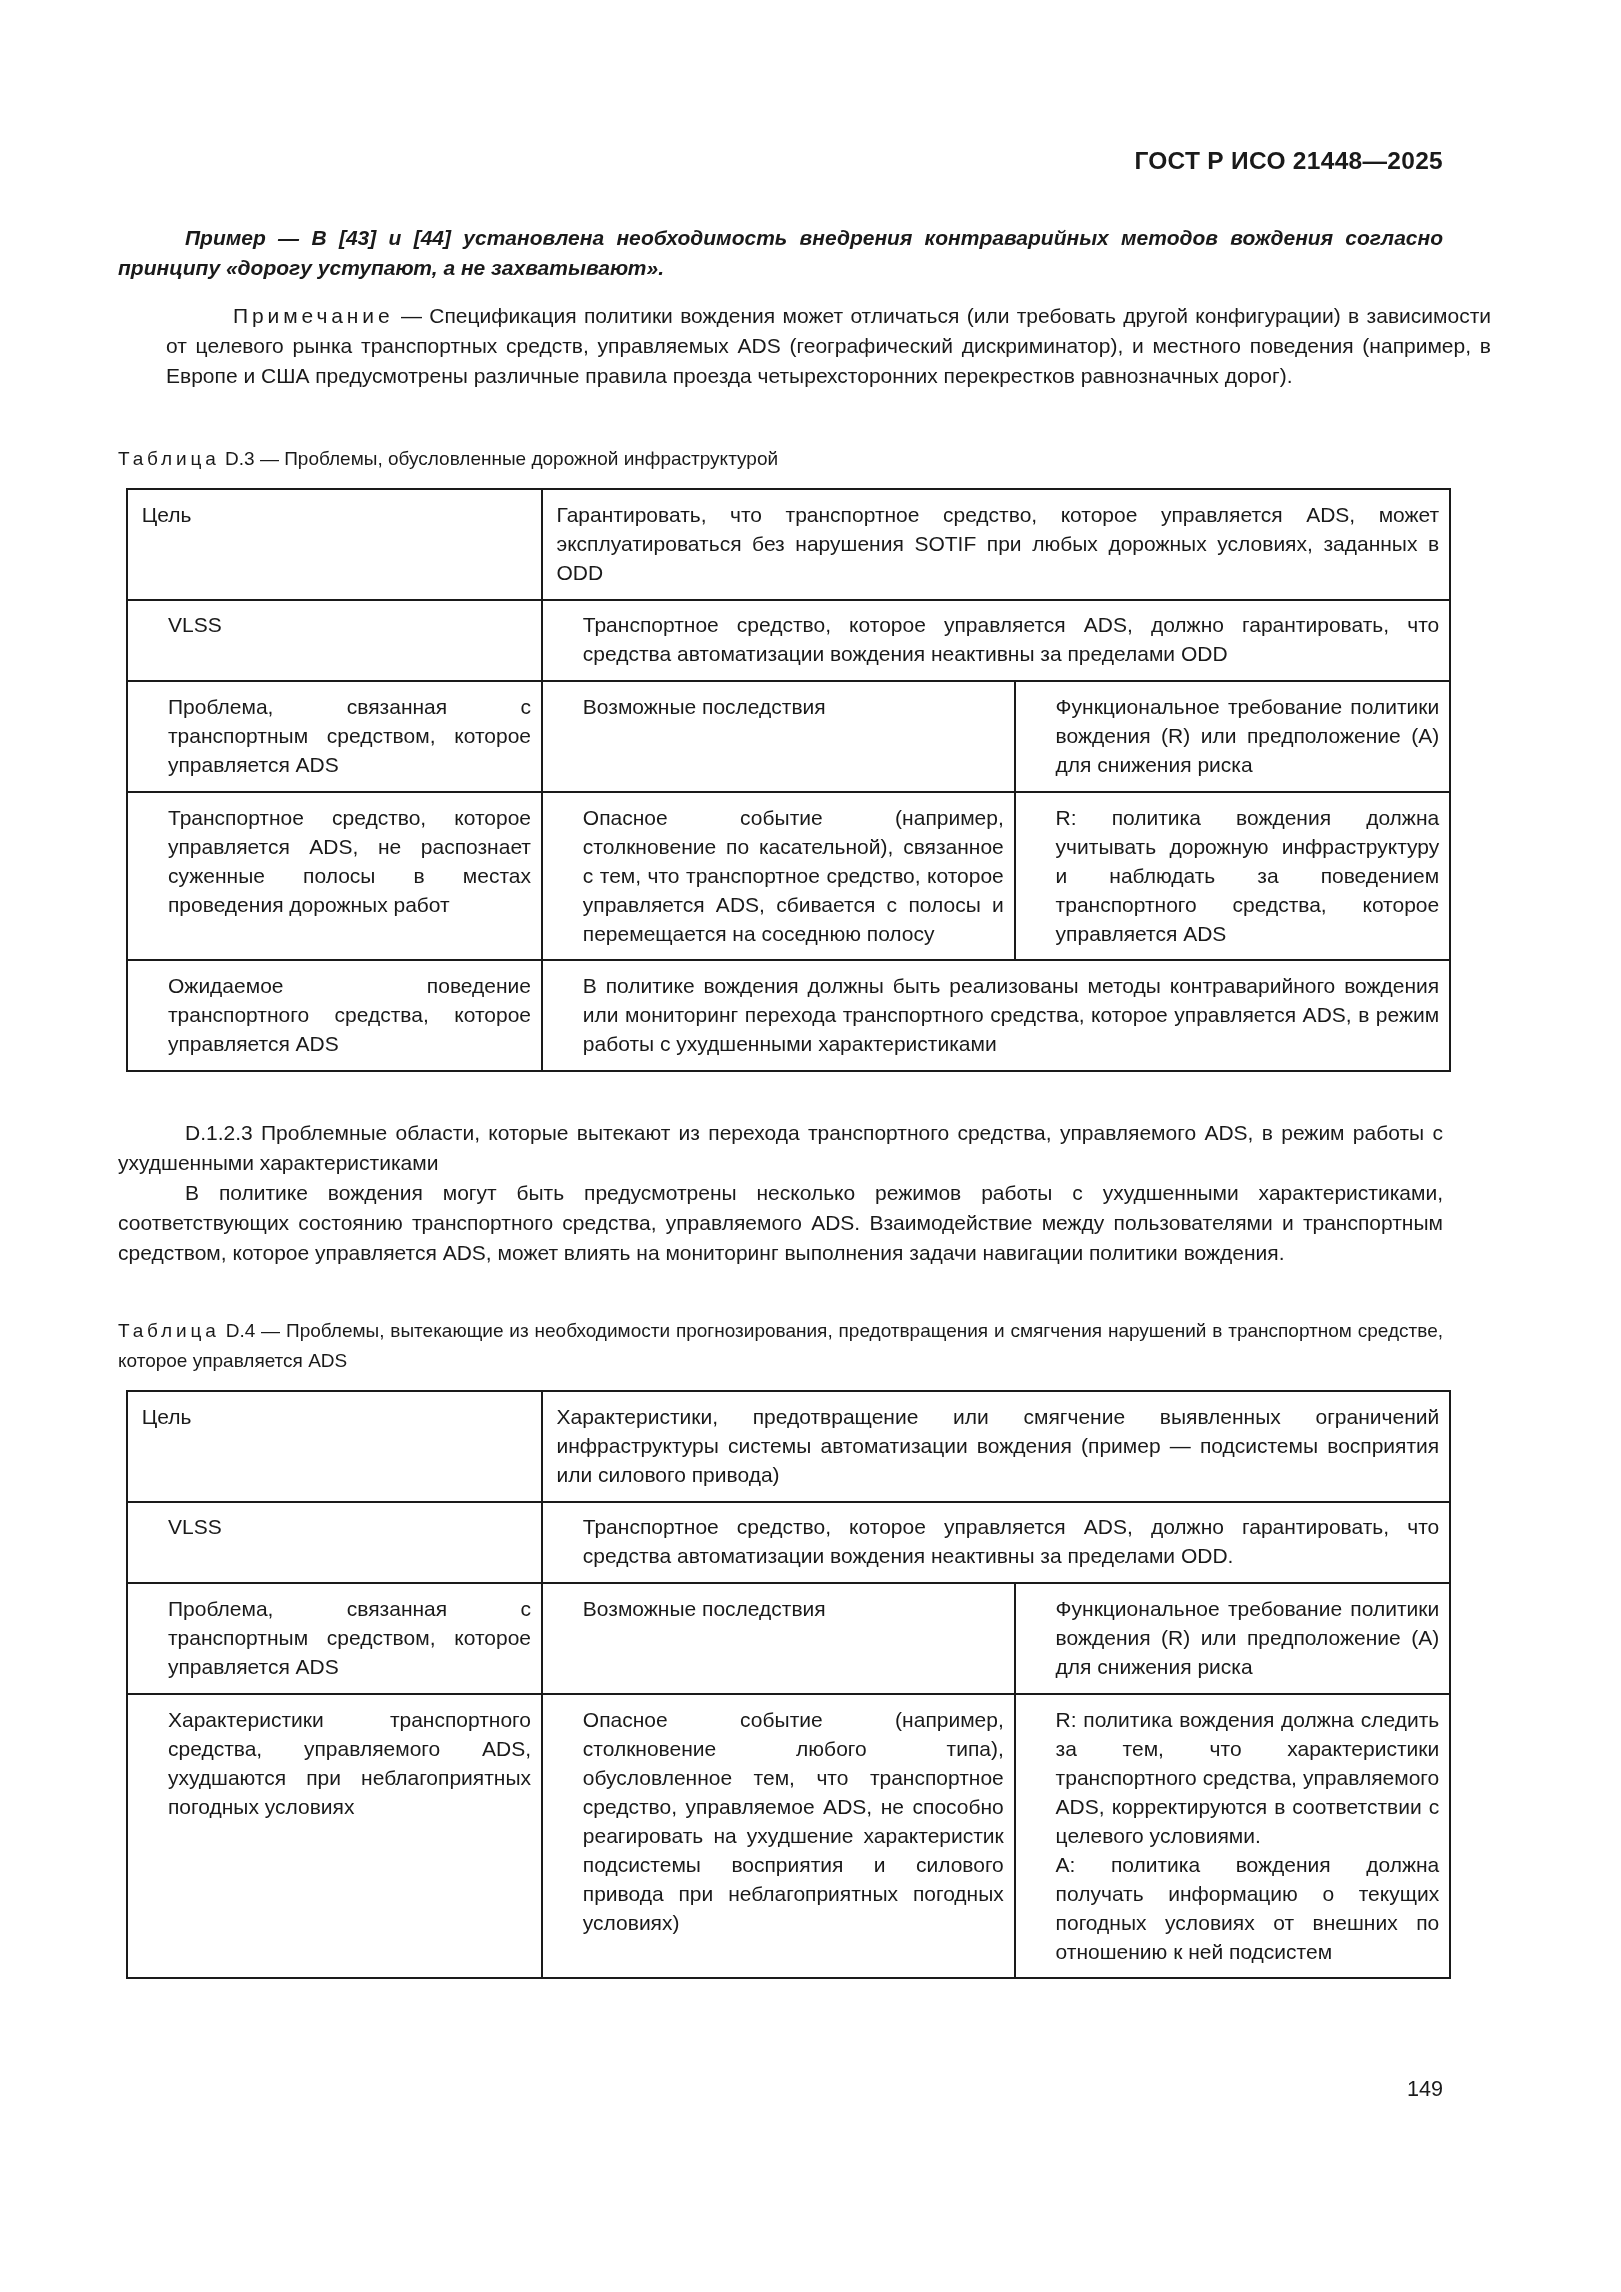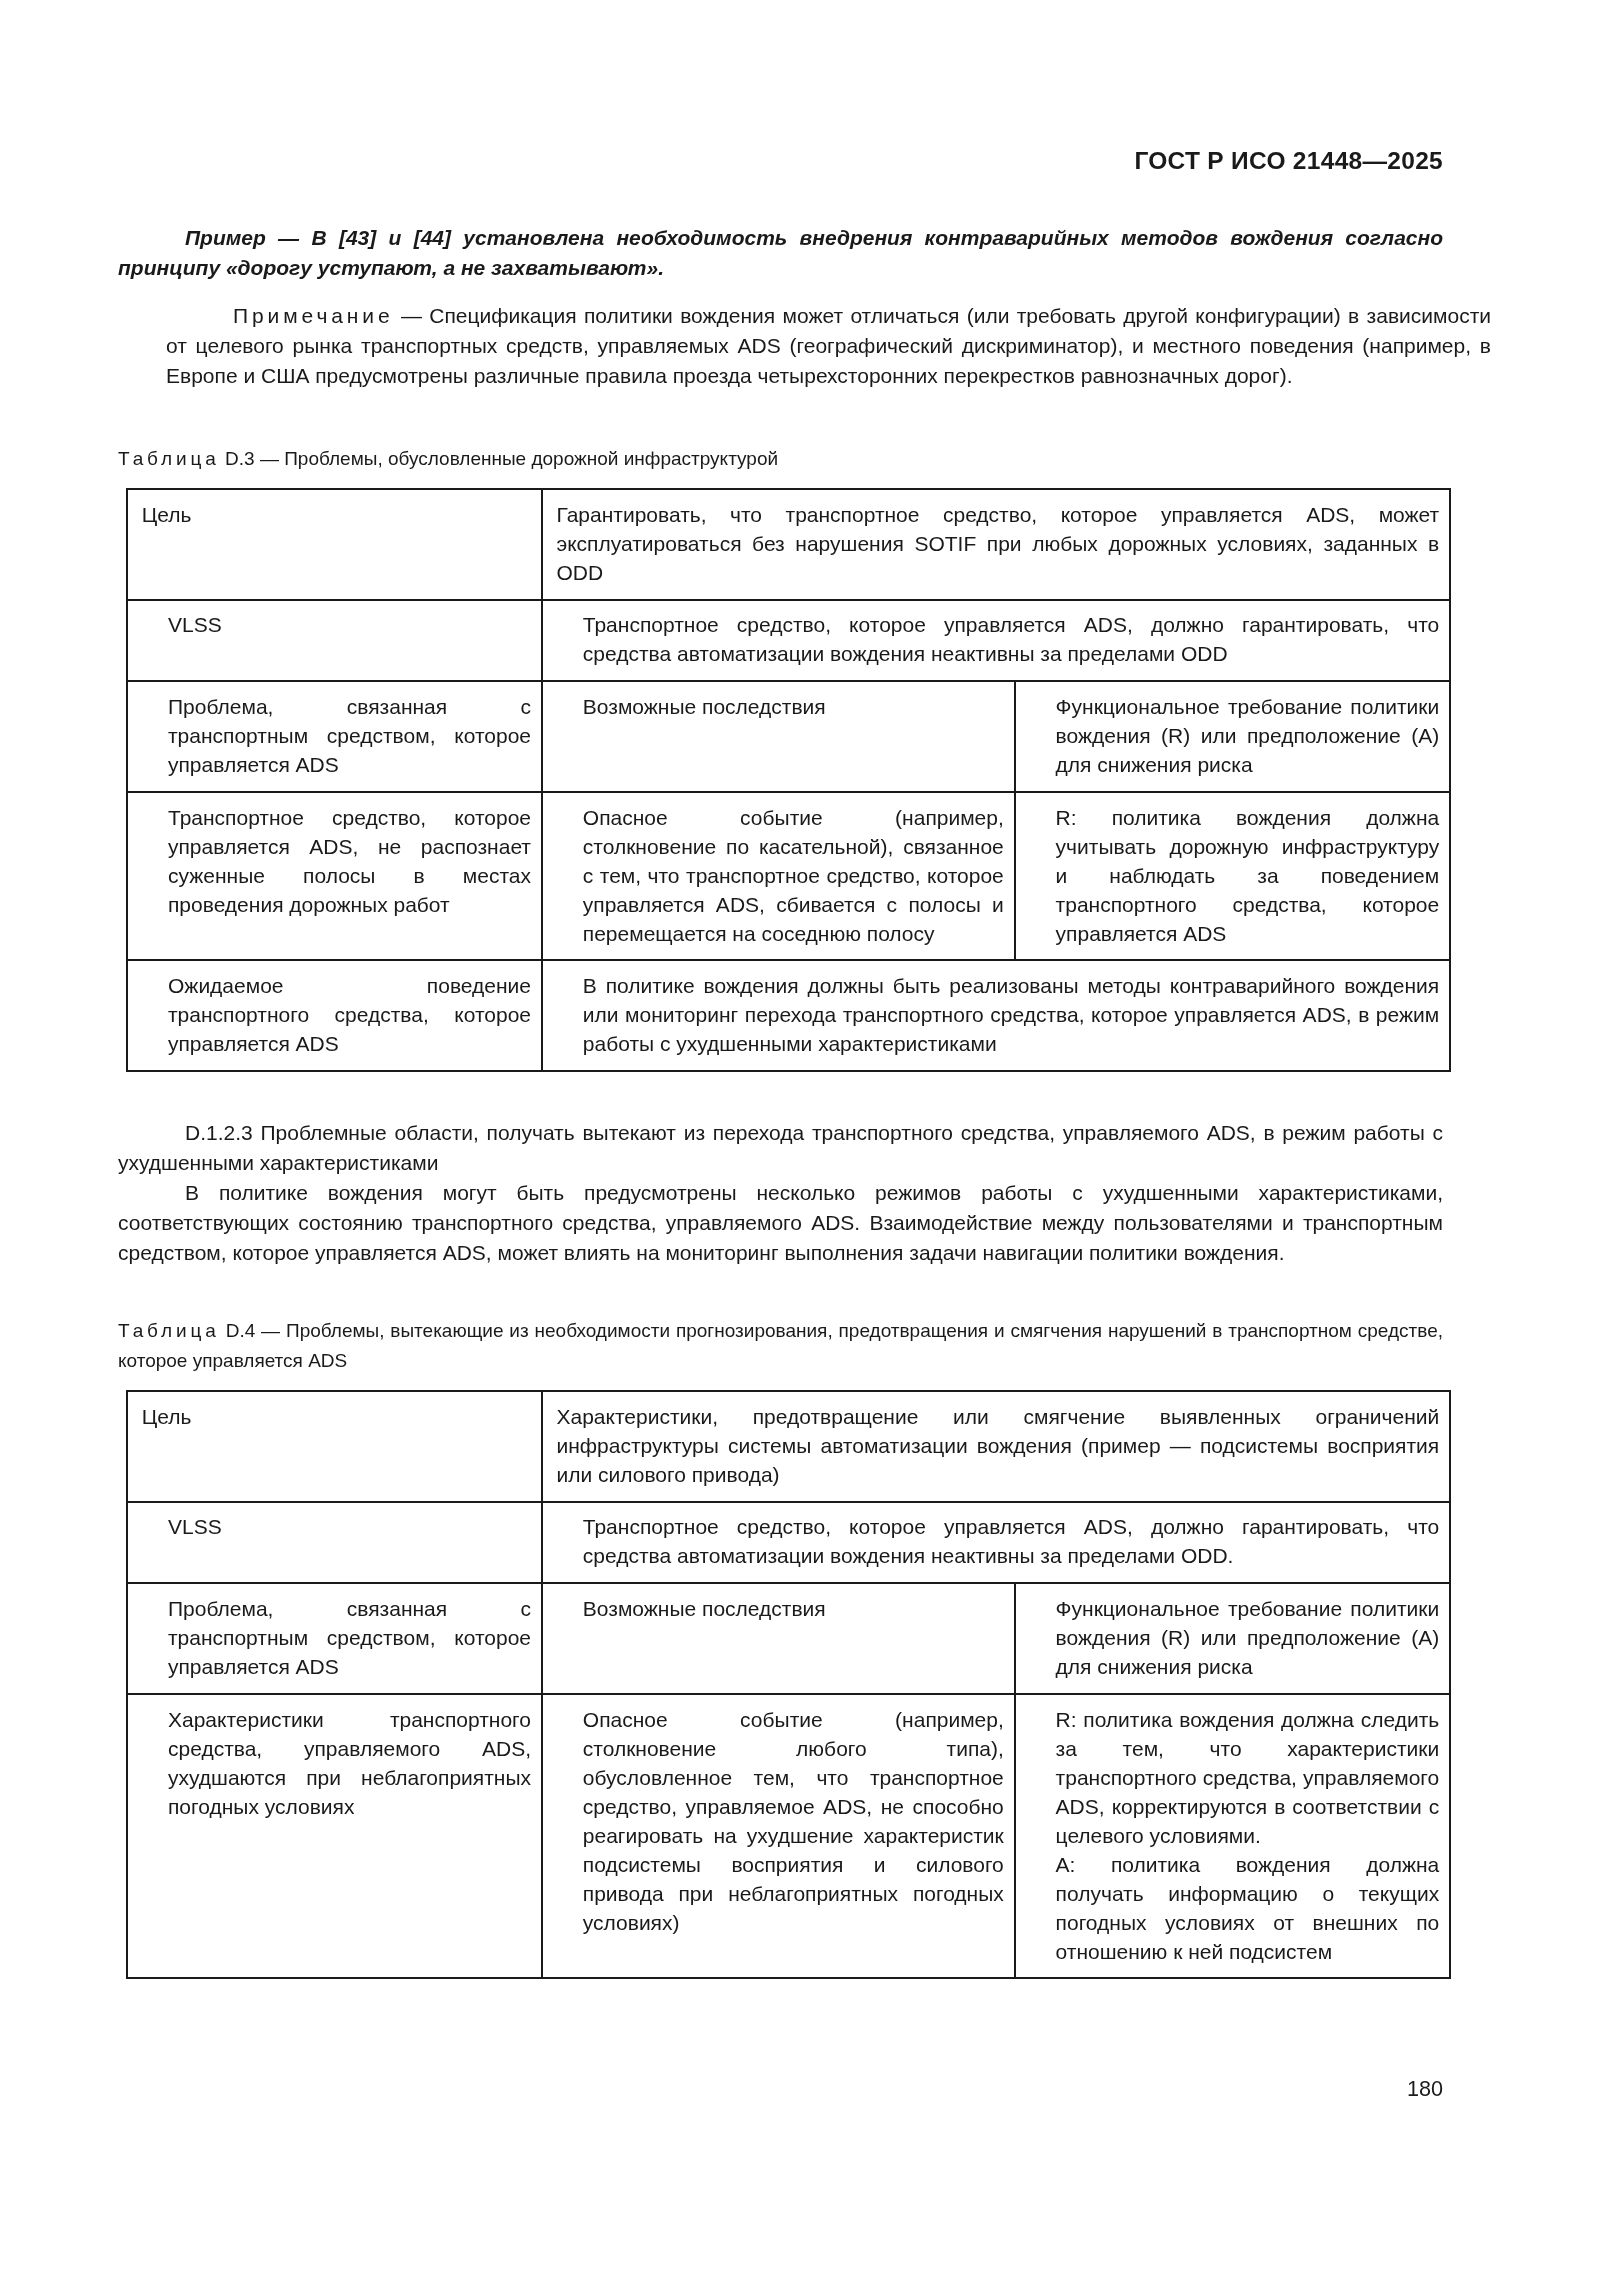--- a/index.html
+++ b/index.html
@@ -78,21 +78,21 @@
     <td>R: политика вождения должна учитывать дорожную инфраструктуру и наблюдать за поведением транспортного средства, которое управляется ADS</td>
   </tr>
   <tr>
     <td class="c1">Ожидаемое поведение транспортного средства, которое управляется ADS</td>
     <td colspan="2">В политике вождения должны быть реализованы методы контраварийного вождения или мониторинг перехода транспортного средства, которое управляется ADS, в режим работы с ухудшенными характеристиками</td>
   </tr>
 </tbody>
   </table>
 
 <div class="body-text" style="top:1118px;">
-  <p>D.1.2.3 Проблемные области, получать вытекают из перехода транспортного средства, управляемого ADS, в режим работы с ухудшенными характеристиками</p>
+  <p>D.1.2.3 Проблемные области, которые вытекают из перехода транспортного средства, управляемого ADS, в режим работы с ухудшенными характеристиками</p>
   <p>В политике вождения могут быть предусмотрены несколько режимов работы с ухудшенными характеристиками, соответствующих состоянию транспортного средства, управляемого ADS. Взаимодействие между пользователями и транспортным средством, которое управляется ADS, может влиять на мониторинг выполнения задачи навигации политики вождения.</p>
 </div>
 
 <div class="caption" style="top:1316px;"><span class="spaced">Таблица</span><span> D.4 — Проблемы, вытекающие из необходимости прогнозирования, предотвращения и смягчения нарушений в транспортном средстве, которое управляется ADS</span></div>
 
 <table class="t" style="top:1390px;">
   <tbody>
       <tr>
     <td class="c1">Цель</td>
     <td colspan="2">Характеристики, предотвращение или смягчение выявленных ограничений инфраструктуры системы автоматизации вождения (пример — подсистемы восприятия или силового привода)</td>
@@ -110,14 +110,14 @@
     <td class="c1">Характеристики транспортного средства, управляемого ADS, ухудшаются при неблагоприятных погодных условиях</td>
     <td class="c2">Опасное событие (например, столкновение любого типа), обусловленное тем, что транспортное средство, управляемое ADS, не способно реагировать на ухудшение характеристик подсистемы восприятия и силового привода при неблагоприятных погодных условиях)</td>
     <td>
           <div>R: политика вождения должна следить за тем, что характеристики транспортного средства, управляемого ADS, корректируются в соответствии с целевого условиями.</div>
           <div>A: политика вождения должна получать информацию о текущих погодных условиях от внешних по отношению к ней подсистем</div>
         </td>
   </tr>
 </tbody>
   </table>
 
-<div class="page-number">180</div>
+<div class="page-number">149</div>
 
 
 </body></html>

